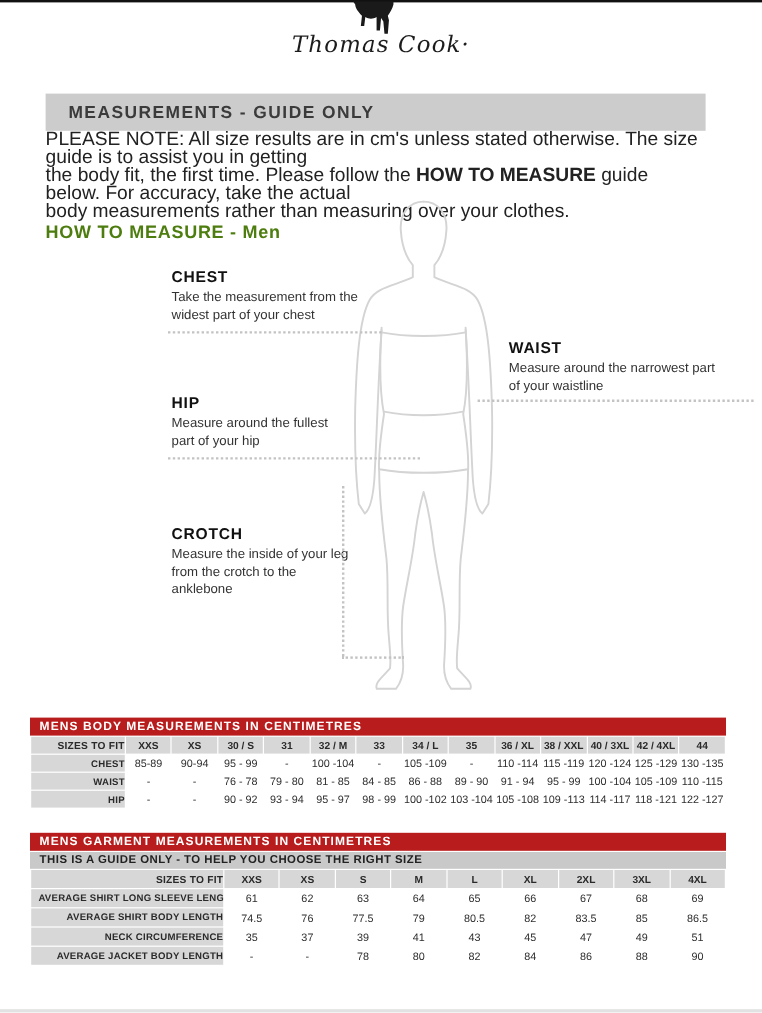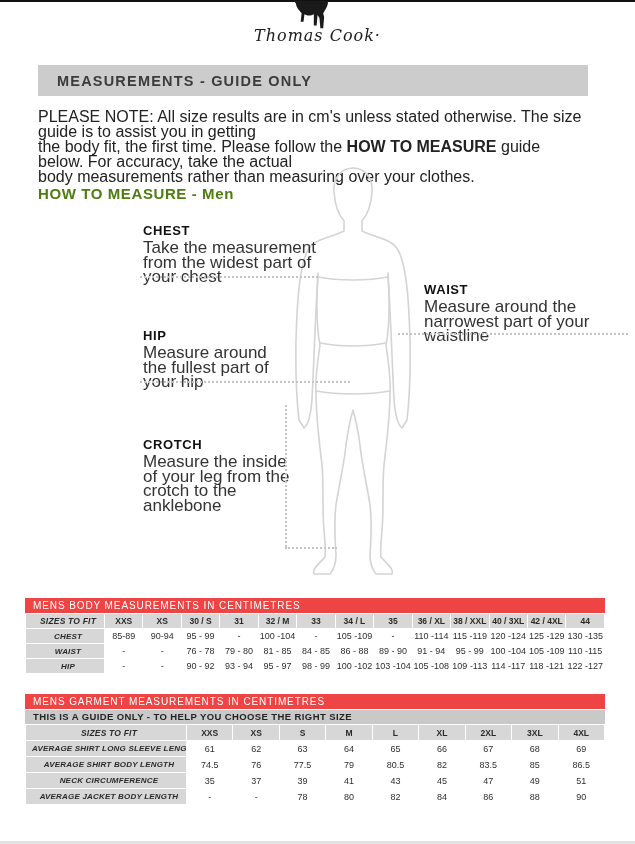--- a/index.html
+++ b/index.html
@@ -4,56 +4,56 @@
 <style>
   html,body{margin:0;padding:0;background:#fff;}
   .page{position:relative;width:635px;height:844px;background:#fff;overflow:hidden;
         font-family:"Liberation Sans",sans-serif;color:#2e2e2e;}
   .top-rule{position:absolute;left:0;top:0;width:635px;height:2px;background:#111;}
   .bottom-rule{position:absolute;left:0;top:841px;width:635px;height:3px;background:#e2e2e2;}
 
   
   .logo-horse{position:absolute;left:292px;top:1px;width:38px;height:30px;}
   .logo-script{position:absolute;left:0;top:26px;width:635px;text-align:center;
-               font-family:"DejaVu Serif",serif;font-style:italic;font-size:16px;
+               font-family:"DejaVu Serif",serif;font-style:italic;font-size:19px;
                color:#1c1c1c;letter-spacing:1px;}
 
   
-  .banner{position:absolute;left:38px;top:65px;width:550px;height:31px;background:#cccccc;
+  .banner{position:absolute;left:38px;top:78px;width:550px;height:31px;background:#cccccc;
           display:flex;align-items:center;}
   .banner-title{font-size:14.5px;font-weight:bold;letter-spacing:1.2px;color:#3b3b3b;padding-left:19px;}
 
   
   .note{position:absolute;left:38px;top:109px;width:545px;font-size:16px;line-height:15px;color:#222;}
   .note .ln{display:block;}
   .bold{font-weight:bold;}
 
   
   .howto{position:absolute;left:38px;top:185px;font-size:15px;font-weight:bold;color:#4d7c0f;letter-spacing:0.6px;}
 
   
   .diagram{position:absolute;left:0;top:163px;width:635px;height:435px;}
   .figure-svg{position:absolute;left:268px;top:2px;width:170px;height:420px;}
   .part{position:absolute;}
   .part h3{margin:0;font-size:13px;font-weight:bold;color:#111;letter-spacing:0.6px;}
-  .part p{margin:3px 0 0 0;font-size:17px;line-height:14.5px;color:#333;}
+  .part p{margin:3px 0 0 0;font-size:11px;line-height:14.5px;color:#333;}
   .dash-h{position:absolute;height:0;border-top:2px dotted #c3c3c3;}
   .dash-v{position:absolute;width:0;border-left:2px dotted #c3c3c3;}
 
   
   .tbl-wrap{position:absolute;left:25px;width:580px;}
-  .tbl-title{background:#ef4444;color:#fff;font-size:10px;font-weight:normal;
+  .tbl-title{background:#b91c1c;color:#fff;font-size:10px;font-weight:bold;
              letter-spacing:0.9px;height:15px;line-height:15px;padding-left:8px;}
   .tbl-subtitle{background:#c9c9c9;color:#222;font-size:9.5px;font-weight:bold;
                 letter-spacing:0.4px;height:14px;line-height:14px;padding-left:8px;margin-top:1px;}
   table{border-collapse:separate;border-spacing:1px 1px;width:100%;table-layout:fixed;}
   td{height:12px;font-size:9px;text-align:center;vertical-align:middle;background:#fff;
      white-space:nowrap;overflow:hidden;padding:1px 0;}
-  td.lbl{background:#d7d7d7;text-align:center;padding-left:6px;font-weight:bold;font-size:8px;
-         letter-spacing:0.2px;color:#2a2a2a;font-style:italic;}
+  td.lbl{background:#d7d7d7;text-align:right;padding-left:6px;font-weight:bold;font-size:8px;
+         letter-spacing:0.2px;color:#2a2a2a;}
   tr.hdr td{background:#d7d7d7;font-weight:bold;font-size:8.5px;color:#2a2a2a;}
   .t2 td{height:13px;}
 </style>
 </head>
 <body>
 
 <div class="page">
   <div class="top-rule"></div>
 
   <svg class="logo-horse" viewBox="0 0 40 32">

